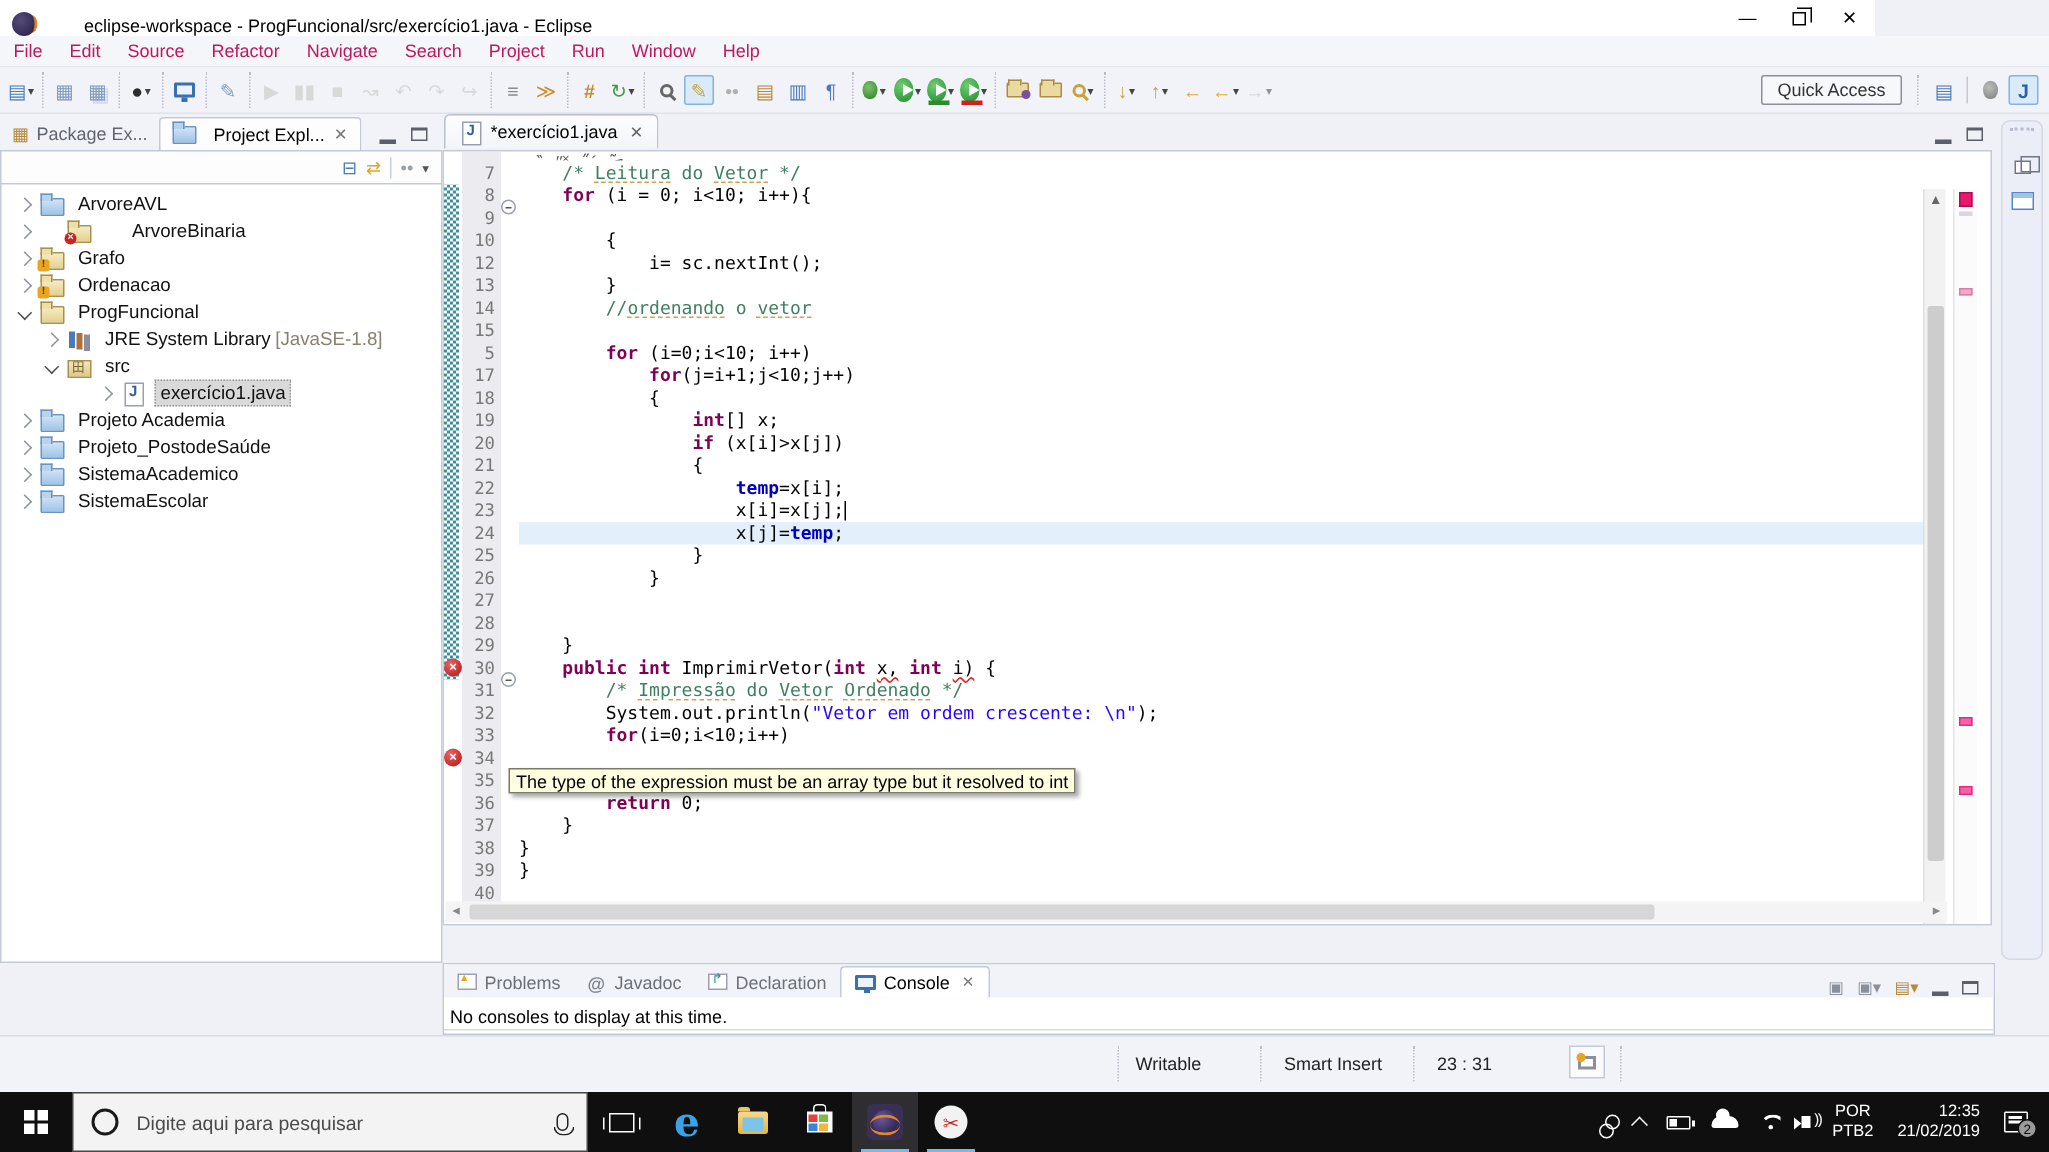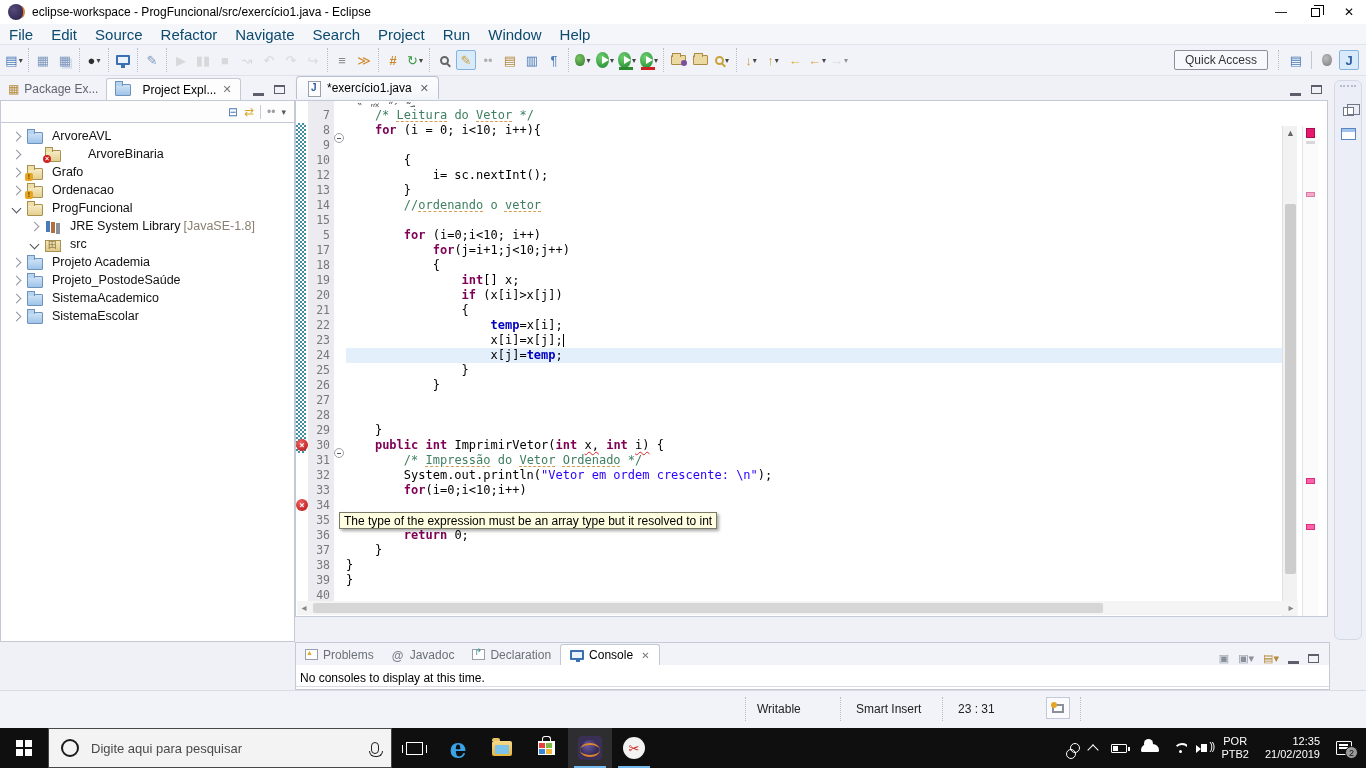--- a/index.html
+++ b/index.html
@@ -1,31 +1,31 @@
 <!DOCTYPE html>
 <html><head>
 <meta charset="utf-8">
 <style>
   * { margin:0; padding:0; box-sizing:border-box; }
   html,body { width:1366px; height:768px; overflow:hidden; font-family:"Liberation Sans",sans-serif; }
   #screen { position:relative; width:1366px; height:768px; background:#f0f1f6; }
 
   
-  #titlebar { position:absolute; left:0; top:0; width:1366px; height:24px; background:#ffffff; display:flex; align-items:center; }
+  #titlebar { position:absolute; left:0; top:0; width:1250px; height:24px; background:#ffffff; display:flex; align-items:flex-end;gap:24px; }
   .app-ico { width:16px; height:16px; margin-left:8px; border-radius:50%; background:radial-gradient(circle at 35% 35%, #564a7a, #241d44); position:relative; }
   .app-ico::after{ content:""; position:absolute; right:-1px; top:2px; width:6px; height:12px; border-right:2px solid #e07f2e; border-radius:50%; }
   #title-text { font-size:12px; color:#000; margin-left:8px; }
   #cap-btns { margin-left:auto; display:flex; }
   .cap { width:34px; height:24px; display:flex; align-items:center; justify-content:center; font-size:12px; color:#000; }
   .cap .restore { width:9px; height:9px; border:1px solid #000; position:relative; background:#fff; }
   .cap .restore::before { content:""; position:absolute; left:2px; top:-4px; width:9px; height:9px; border:1px solid #000; border-bottom:none; border-left:none; }
 
   
   #menubar { position:absolute; left:0; top:24px; width:1366px; height:21px; background:#f5f6fa; display:flex; align-items:center; border-bottom:1px solid #e3e5ec; }
-  .menu-item { font-size:15px; color:#0c4a6e; padding:2px 9px; }
+  .menu-item { font-size:12px; color:#be185d; padding:2px 9px; }
 
   
   #toolbar { position:absolute; left:0; top:45px; width:1366px; height:31px; background:#f1f3f8; display:flex; align-items:center; border-bottom:1px solid #dfe2ea; }
   .tgrp { display:flex; align-items:center; height:24px; padding:0 3px; border-left:1px dotted #b9bdc9; }
   .tgrp:first-child { border-left:none; }
   .tbi { width:20px; height:20px; margin:0 1px; display:flex; align-items:center; justify-content:center; font-size:13px; position:relative; border:1px solid transparent; border-radius:2px; }
   .tbi.act { background:#d9eafa; border-color:#84b3dd; }
   .tbi.dis { opacity:.55; }
   .tbi .dd { font-size:8px; color:#444; margin-left:1px; }
   .g-dbl { text-shadow:2px 2px 0 #c8d4e6; }
@@ -469,20 +469,25 @@
               <span class="chev r"></span>
               <span class="fi fi-jre"></span>
               <span class="tlabel">JRE System Library</span>
               <span class="tsuffix"> [JavaSE-1.8]</span>
             </div>
             <div class="trow" style="padding-left: 24px;">
               <span class="chev d"></span>
               <span class="fi fi-src"></span>
               <span class="tlabel">src</span>
             </div>
+            <div class="trow selected" style="padding-left: 60px;">
+              <span class="chev r"></span>
+              <span class="fi fi-jfile"></span>
+              <span class="tlabel">exercício1.java</span>
+            </div>
             <div class="trow" style="padding-left: 6px;">
               <span class="chev r"></span>
               <span class="fi fi-folder"></span>
               <span class="tlabel">Projeto Academia</span>
             </div>
             <div class="trow" style="padding-left: 6px;">
               <span class="chev r"></span>
               <span class="fi fi-folder"></span>
               <span class="tlabel">Projeto_PostodeSaúde</span>
             </div>

